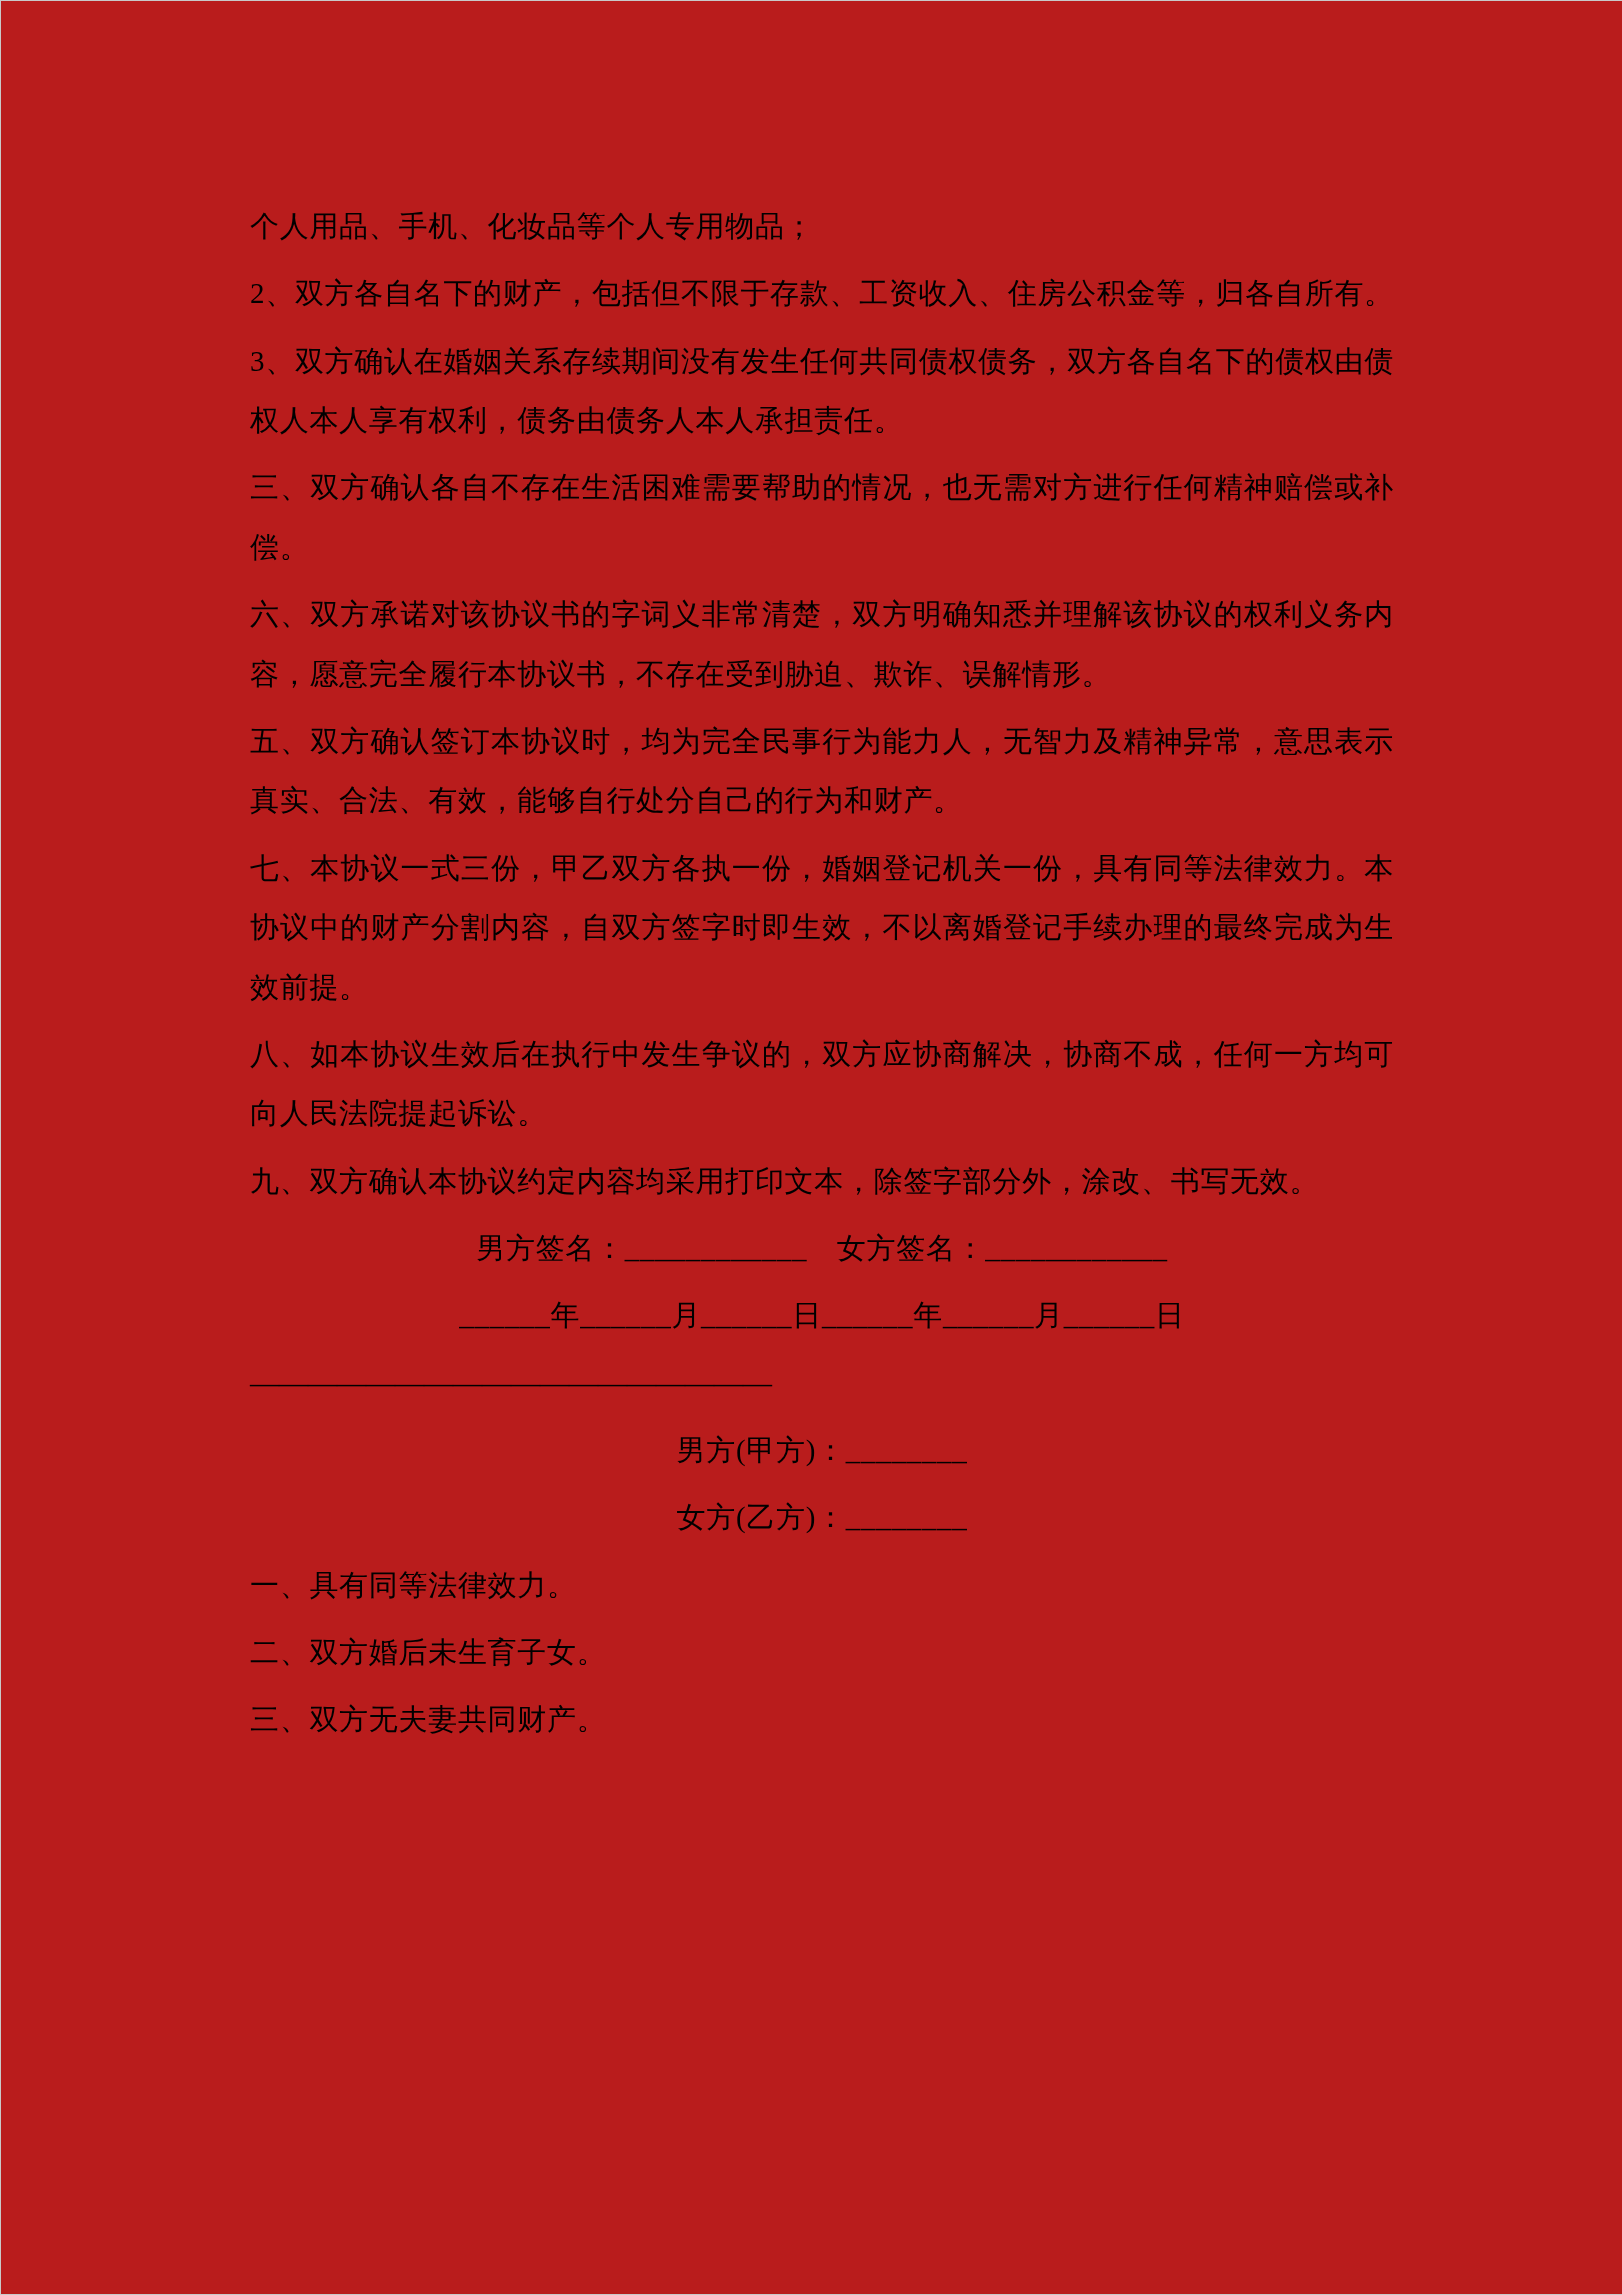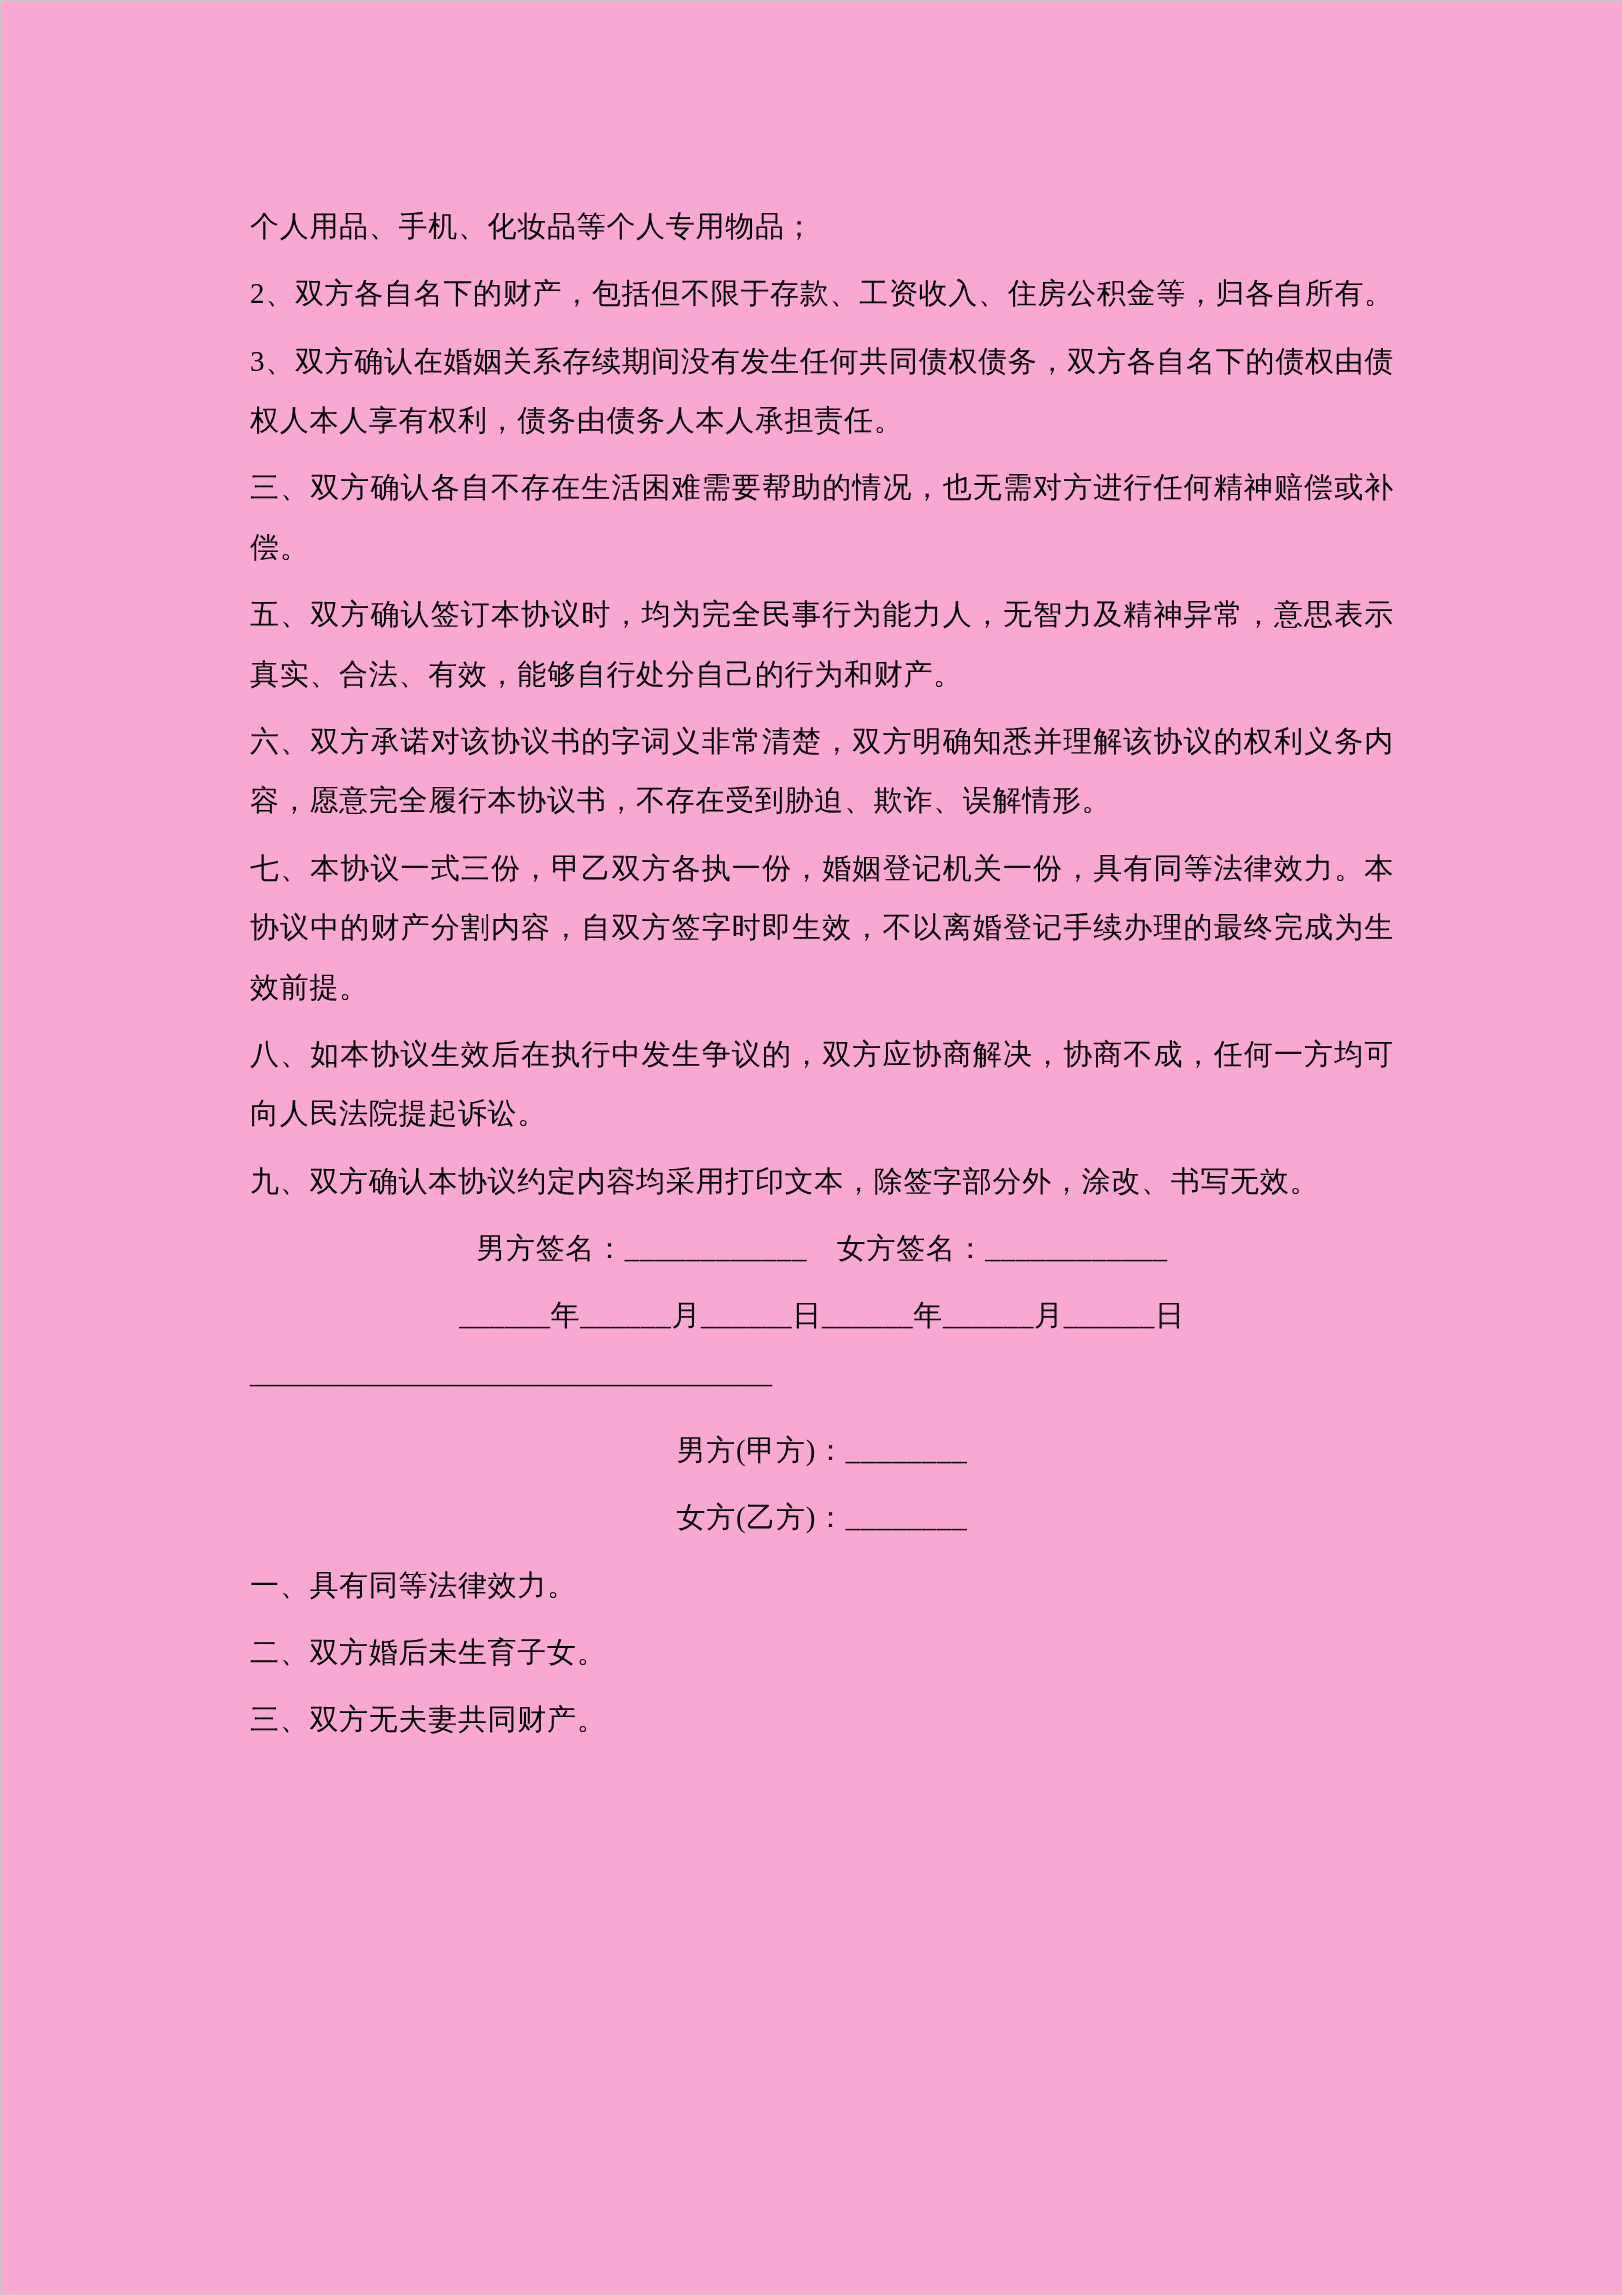--- a/index.html
+++ b/index.html
@@ -5,21 +5,21 @@
     html, body {
       margin: 0;
       padding: 0;
       background: #f2f2f2;
     }
     .page {
       position: relative;
       width: 1623px;
       height: 2295px;
       margin: 0 auto;
-      background: #f9a8d4;
+      background: #b91c1c;
       border: 0.7px solid #c9c9c9;
       box-sizing: border-box;
       overflow: hidden;
       font-family: "Liberation Serif", "DejaVu Serif", serif;
       color: #000000;
     }
     .doc {
       position: absolute;
       top: 196px;
       left: 249px;
@@ -43,22 +43,22 @@
   </style>
 </head>
 <body>
 
 <div class="page">
   <div class="doc">
     <div class="para">个人用品、手机、化妆品等个人专用物品；</div>
     <div class="para">2、双方各自名下的财产，包括但不限于存款、工资收入、住房公积金等，归各自所有。</div>
     <div class="para">3、双方确认在婚姻关系存续期间没有发生任何共同债权债务，双方各自名下的债权由债权人本人享有权利，债务由债务人本人承担责任。</div>
     <div class="para">三、双方确认各自不存在生活困难需要帮助的情况，也无需对方进行任何精神赔偿或补偿。</div>
+    <div class="para">六、双方承诺对该协议书的字词义非常清楚，双方明确知悉并理解该协议的权利义务内容，愿意完全履行本协议书，不存在受到胁迫、欺诈、误解情形。</div>
     <div class="para">五、双方确认签订本协议时，均为完全民事行为能力人，无智力及精神异常，意思表示真实、合法、有效，能够自行处分自己的行为和财产。</div>
-    <div class="para">六、双方承诺对该协议书的字词义非常清楚，双方明确知悉并理解该协议的权利义务内容，愿意完全履行本协议书，不存在受到胁迫、欺诈、误解情形。</div>
     <div class="para">七、本协议一式三份，甲乙双方各执一份，婚姻登记机关一份，具有同等法律效力。本协议中的财产分割内容，自双方签字时即生效，不以离婚登记手续办理的最终完成为生效前提。</div>
     <div class="para">八、如本协议生效后在执行中发生争议的，双方应协商解决，协商不成，任何一方均可向人民法院提起诉讼。</div>
     <div class="para">九、双方确认本协议约定内容均采用打印文本，除签字部分外，涂改、书写无效。</div>
     <div class="para no-justify">男方签名：____________　女方签名：____________</div>
     <div class="para no-justify">______年______月______日______年______月______日</div>
     <div class="para dashes">——————————————————</div>
     <div class="para no-justify">男方(甲方)：________</div>
     <div class="para no-justify">女方(乙方)：________</div>
     <div class="para">一、具有同等法律效力。</div>
     <div class="para">二、双方婚后未生育子女。</div>

